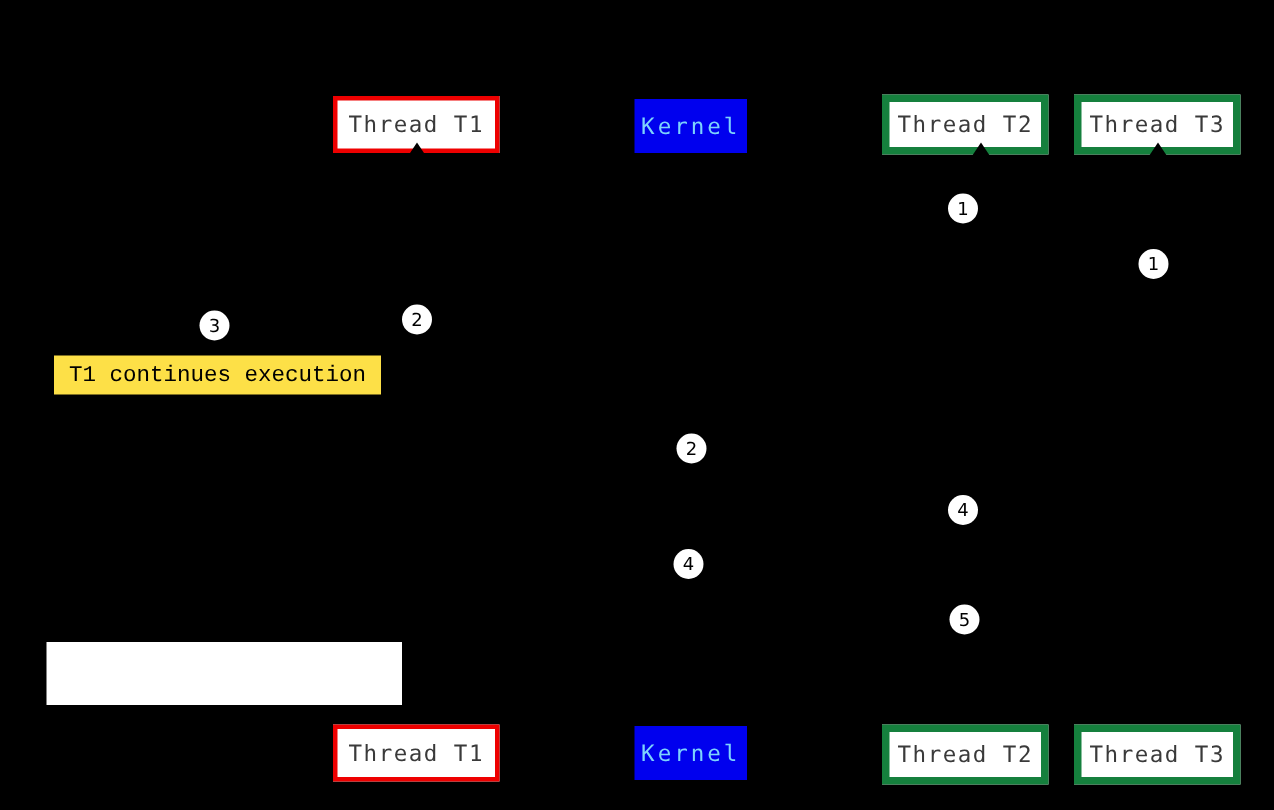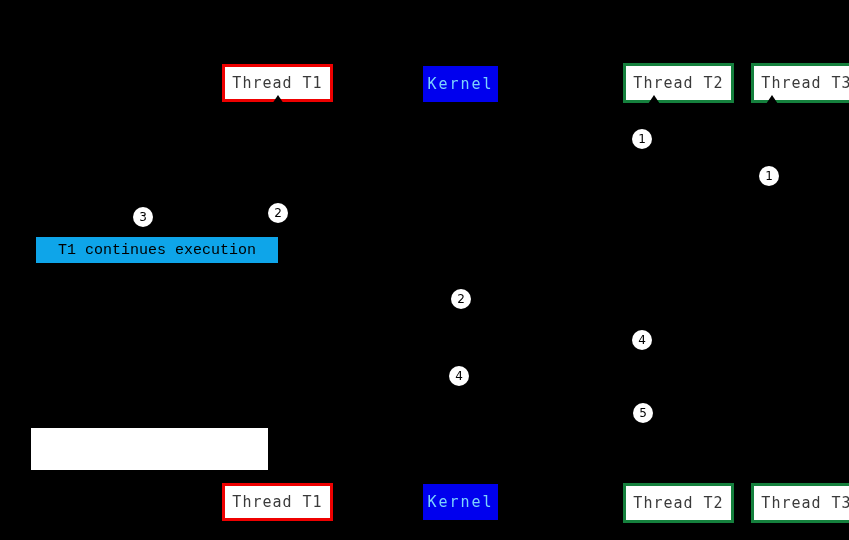--- a/index.html
+++ b/index.html
@@ -7,21 +7,21 @@
     position:relative; width:849px; height:540px; background:#000;
     font-family:"DejaVu Sans Mono", monospace; overflow:hidden;
   }
   
   .box {
     position:absolute; box-sizing:border-box; background:#fff; color:#3a3a3a;
     display:flex; align-items:center; justify-content:center;
     font-size:15px; letter-spacing:1px; white-space:nowrap;
   }
   .border-red  { border:3px solid #ee0000; }
-  .border-blue { border:3px solid #15803d;margin-left:35px; }
+  .border-blue { border:5px solid #15803d; }
   .kernel      { background:#0000ee; color:#7dd3fc; letter-spacing:2px; }
 
   .t1-top     { left:222px; top:64px;  width:111px; height:38px; }
   .kernel-top { left:423px; top:66px;  width:75px;  height:36px; }
   .t2-top     { left:588px; top:63px;  width:111px; height:40px; }
   .t3-top     { left:716px; top:63px;  width:111px; height:40px; }
   .t1-bot     { left:222px; top:483px; width:111px; height:38px; }
   .kernel-bot { left:423px; top:484px; width:75px;  height:36px; }
   .t2-bot     { left:588px; top:483px; width:111px; height:40px; }
   .t3-bot     { left:716px; top:483px; width:111px; height:40px; }
@@ -36,22 +36,22 @@
   .m1 { left:759px; top:166px; }
   .m2 { left:133px; top:207px; }
   .m3 { left:268px; top:203px; }
   .m4 { left:451px; top:289px; }
   .m5 { left:632px; top:330px; }
   .m6 { left:449px; top:366px; }
   .m7 { left:633px; top:403px; }
 
   
   .annotation {
-    position:absolute; left:36px; top:237px; width:242px; height:26px;
-    box-sizing:border-box; background:#0ea5e9; color:#000;
+    position:absolute; left:36px; top:237px; width:218px; height:26px;
+    box-sizing:border-box; background:#fde047; color:#000;
     font-family:"Liberation Mono", monospace; font-size:15px;
     display:flex; align-items:center; justify-content:center; white-space:nowrap;
   }
 
   
   .blank-box {
     position:absolute; left:31px; top:428px; width:237px; height:42px; background:#fff;
   }
 
   

